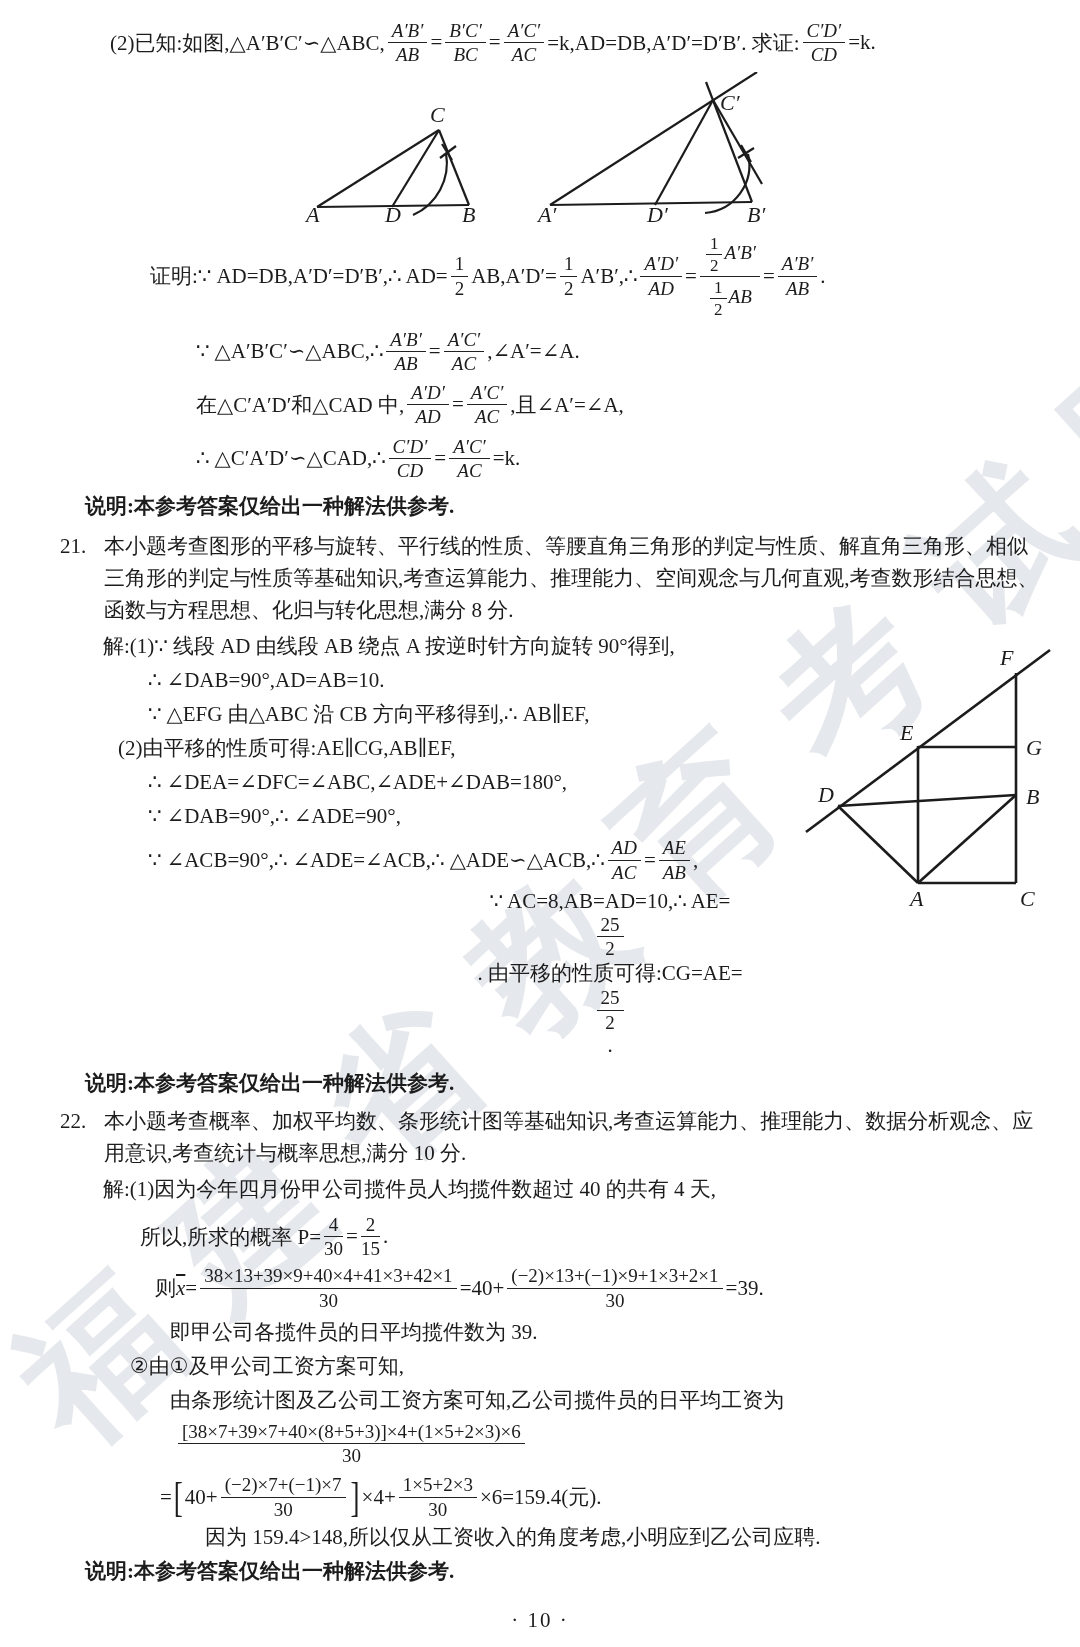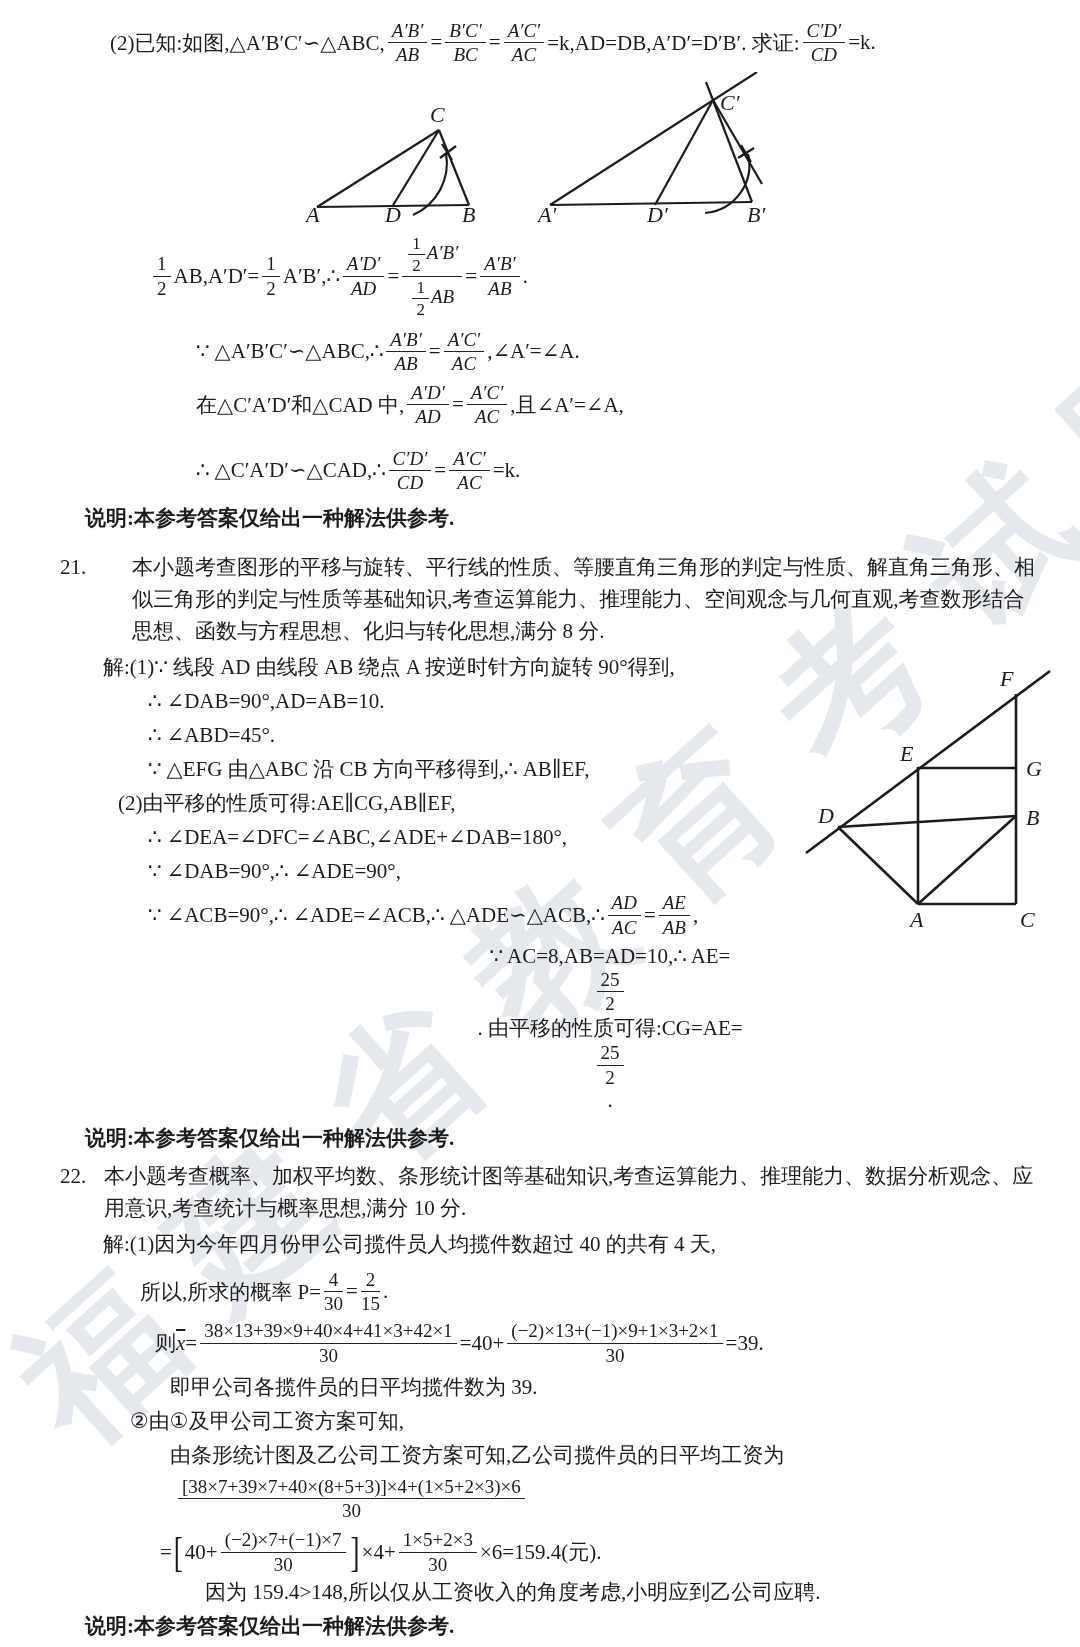--- a/index.html
+++ b/index.html
@@ -99,20 +99,21 @@
           <line x1="221" y1="73" x2="231" y2="90"></line>
         </g>
         <text x="200" y="38">C′</text>
         <text x="18" y="150">A′</text>
         <text x="127" y="150">D′</text>
         <text x="227" y="150">B′</text>
       </svg>
     </div>
 
     <div class="fline" style="margin-left:150px; margin-top:12px;">
+      <span class="seg">证明:∵ AD=DB,A′D′=D′B′,∴ AD=</span>
       <span class="frac">
           <span class="num">1</span>
           <span class="den">2</span>
         </span>
       <span class="seg">AB,A′D′=</span>
       <span class="frac">
           <span class="num">1</span>
           <span class="den">2</span>
         </span>
       <span class="seg">A′B′,∴ </span>
@@ -158,44 +159,43 @@
           <span class="num">A′D′</span>
           <span class="den">AD</span>
         </span>
       <span class="seg">=</span>
       <span class="frac it">
           <span class="num">A′C′</span>
           <span class="den">AC</span>
         </span>
       <span class="seg">,且∠A′=∠A,</span>
     </div>
-    <div class="fline" style="margin-left:196px; margin-top:20px;">
+    <div class="fline" style="margin-left:196px; margin-top:8px;">
       <span class="seg">∴ △C′A′D′∽△CAD,∴ </span>
       <span class="frac it">
           <span class="num">C′D′</span>
           <span class="den">CD</span>
         </span>
       <span class="seg">=</span>
       <span class="frac it">
           <span class="num">A′C′</span>
           <span class="den">AC</span>
         </span>
       <span class="seg">=k.</span>
     </div>
 
     <div class="line bold" style="margin-left:85px; margin-top:8px;">说明:本参考答案仅给出一种解法供参考.</div>
 
     <div class="q21wrap">
-      <div class="item" style="margin-left:60px; margin-top:16px;gap:28px;">
+      <div class="item" style="margin-left:60px; margin-top:7px;">
         <span class="no">21.</span>
         <span class="body">本小题考查图形的平移与旋转、平行线的性质、等腰直角三角形的判定与性质、解直角三角形、相似三角形的判定与性质等基础知识,考查运算能力、推理能力、空间观念与几何直观,考查数形结合思想、函数与方程思想、化归与转化思想,满分 8 分.</span>
       </div>
       <div class="line" style="margin-left:103px; margin-top:3px;">解:(1)∵ 线段 AD 由线段 AB 绕点 A 按逆时针方向旋转 90°得到,</div>
       <div class="line" style="margin-left:148px;">∴ ∠DAB=90°,AD=AB=10.</div>
-      <div class="line" style="margin-left:148px;">∴ ∠ABD=45°.</div>
       <div class="line" style="margin-left:148px;">∵ △EFG 由△ABC 沿 CB 方向平移得到,∴ AB∥EF,</div>
       <div class="line" style="margin-left:118px;">(2)由平移的性质可得:AE∥CG,AB∥EF,</div>
       <div class="line" style="margin-left:148px;">∴ ∠DEA=∠DFC=∠ABC,∠ADE+∠DAB=180°,</div>
       <div class="line" style="margin-left:148px;">∵ ∠DAB=90°,∴ ∠ADE=90°,</div>
       <div class="fline" style="margin-left:148px; margin-top:4px;">
         <span class="seg">∵ ∠ACB=90°,∴ ∠ADE=∠ACB,∴ △ADE∽△ACB,∴ </span>
         <span class="frac it">
             <span class="num">AD</span>
             <span class="den">AC</span>
           </span>

